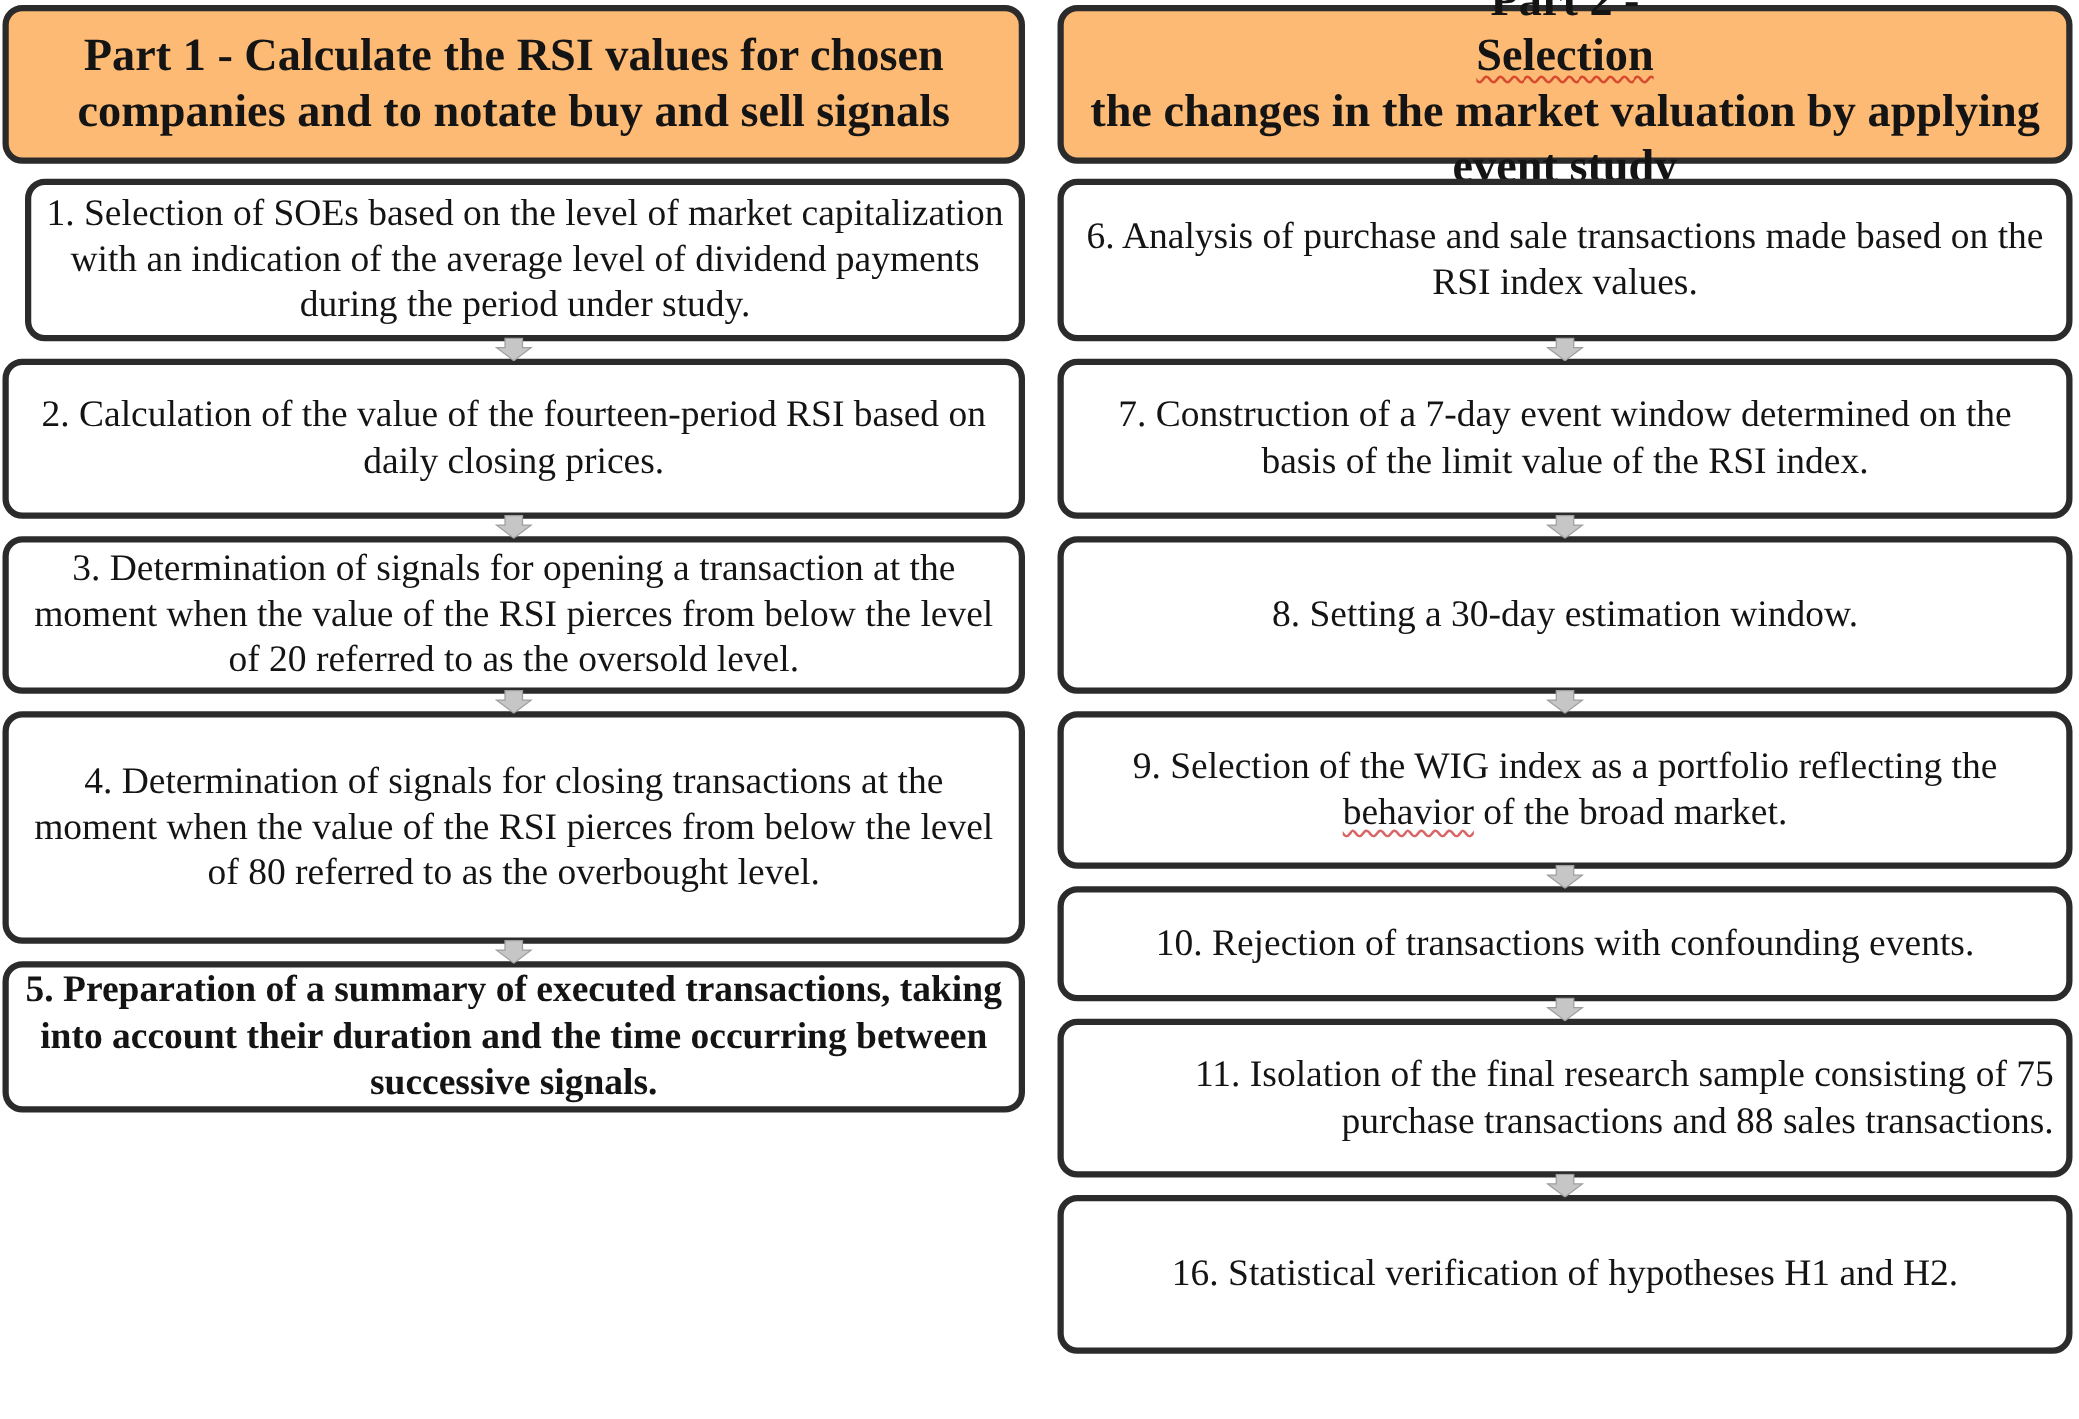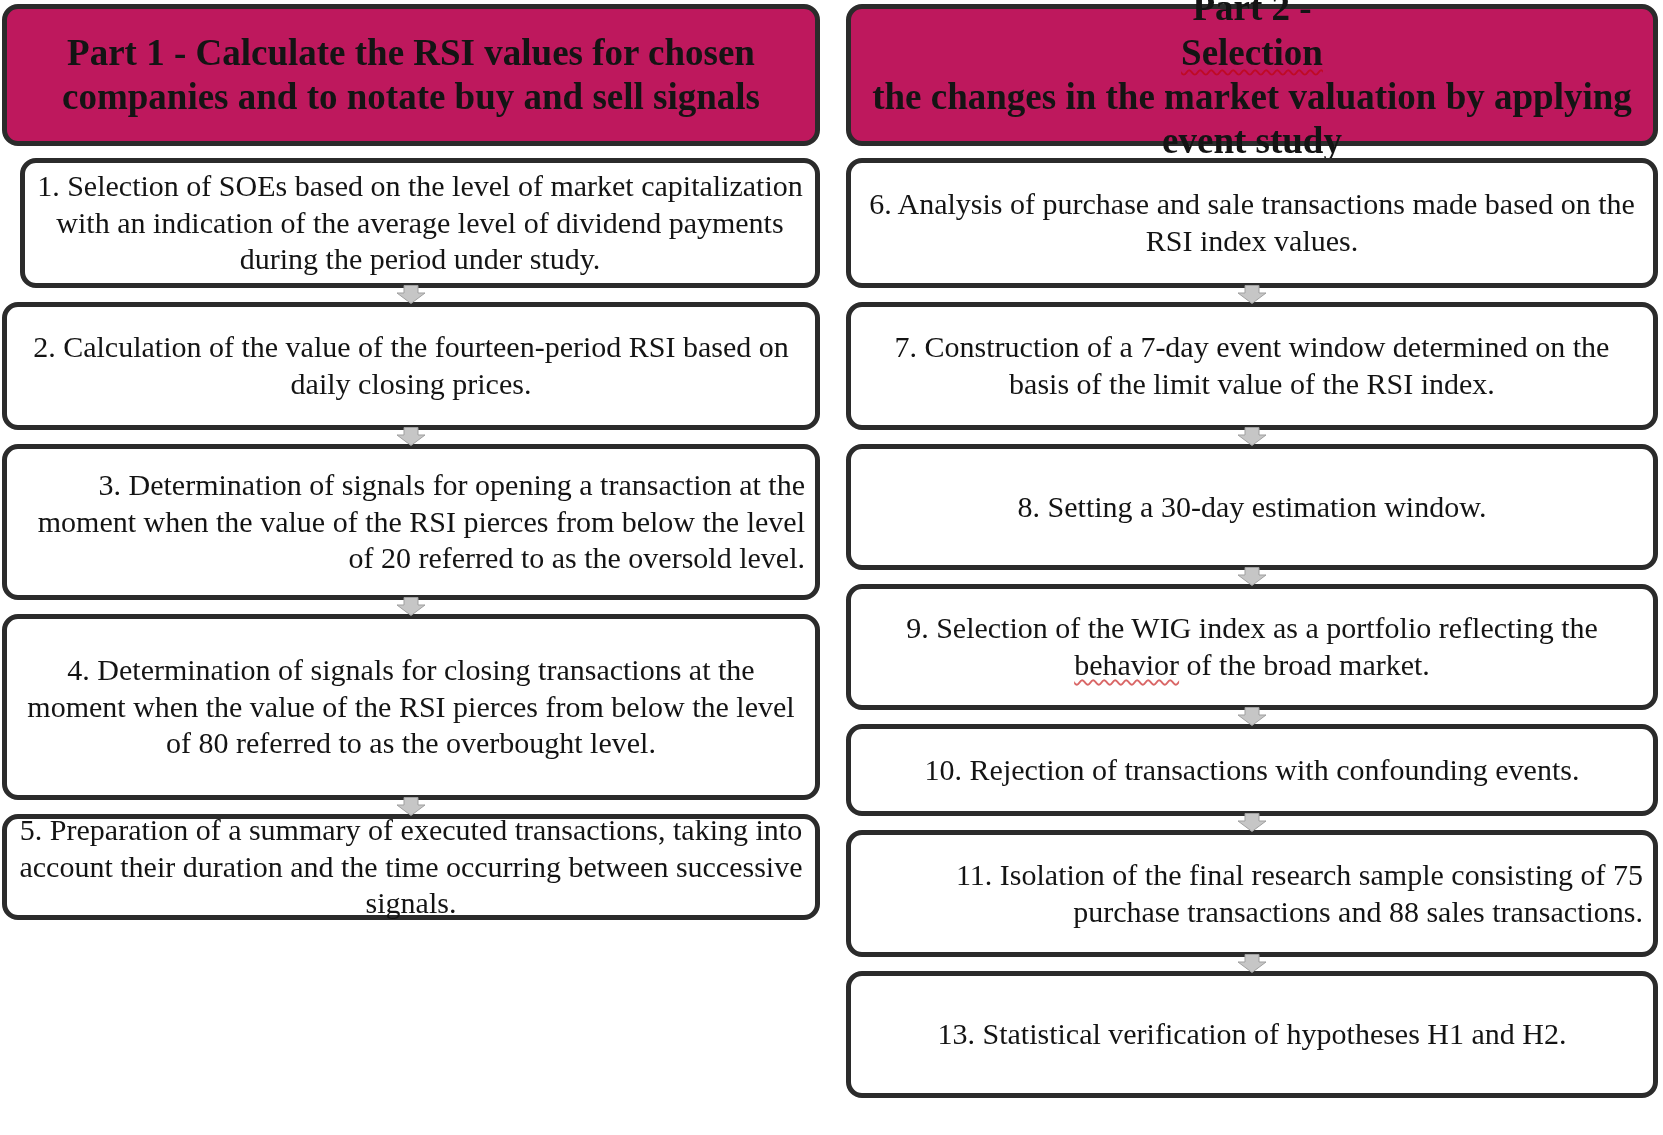--- a/index.html
+++ b/index.html
@@ -28,40 +28,40 @@
     box-sizing: border-box;
     border: 5px solid #2b2b2b;
     border-radius: 16px;
     display: flex;
     flex-direction: column;
     justify-content: center;
     text-align: center;
     flex: none;
   }
   .header {
-    height: 142px;
-    background: #be185d;
+    height: 127px;
+    background: #fdba74;
     font-weight: bold;
     font-size: 37px;
     line-height: 1.2;
     margin-bottom: 12px;
     padding: 0 6px;
   }
   .step {
     background: #ffffff;
     font-size: 30px;
     line-height: 1.23;
     padding: 0 10px;
   }
   
   .col-0 .s0 { height: 130px; margin-left: 18px; }
   .col-0 .s1 { height: 128px; }
-  .col-0 .s2 { height: 156px; text-align: right; }
+  .col-0 .s2 { height: 126px; }
   .col-0 .s3 { height: 186px; }
-  .col-0 .s4 { height: 106px; }
+  .col-0 .s4 { height: 121px; font-weight: bold; }
   .col-1 .s0 { height: 130px; }
   .col-1 .s1 { height: 128px; }
   .col-1 .s2 { height: 126px; }
   .col-1 .s3 { height: 126px; text-align: center; }
   .col-1 .s4 { height: 92px; }
   .col-1 .s5 { height: 127px; text-align: right; }
   .col-1 .s6 { height: 127px; }
 
   .connector {
     height: 14px;
@@ -171,16 +171,16 @@
   </div>
       <div class="box step s5">
     <div class="step-text">11. Isolation of the final research sample consisting of 75 purchase transactions and 88 sales transactions.</div>
   </div>
       <div class="connector">
     <svg width="30" height="19" viewBox="0 0 30 19">
       <path d="M8 0.5 L22 0.5 L22 8 L29 8 L15 18.5 L1 8 L8 8 Z" fill="#c6c6c6" stroke="#9f9f9f" stroke-width="1"></path>
     </svg>
   </div>
       <div class="box step s6">
-    <div class="step-text">13. Statistical verification of hypotheses H1 and H2.</div>
+    <div class="step-text">16. Statistical verification of hypotheses H1 and H2.</div>
   </div>
     </section>
   </div>
 
 </body></html>

